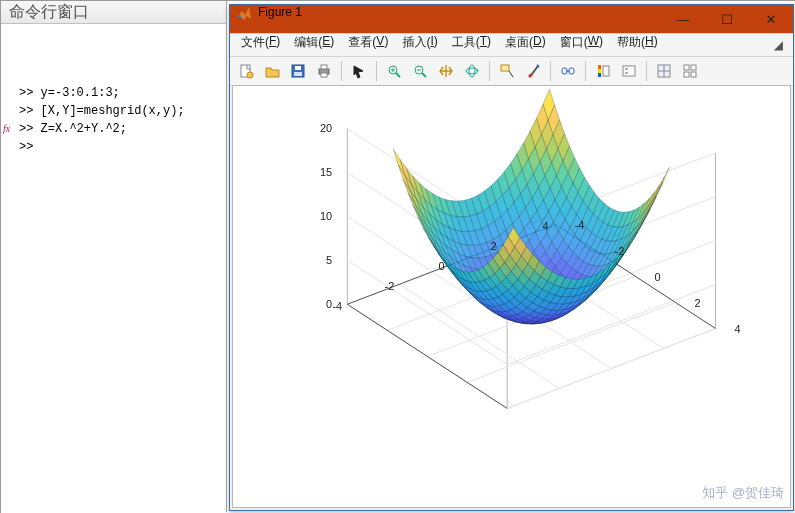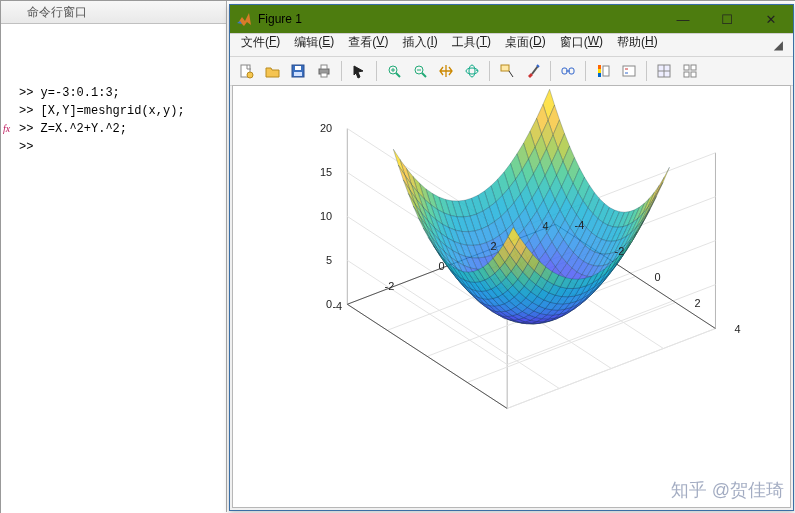--- a/index.html
+++ b/index.html
@@ -1,38 +1,38 @@
 <!DOCTYPE html>
 <html><head>
 <meta charset="utf-8">
 <style>
   html,body{margin:0;padding:0;font-family:"Microsoft YaHei",Arial,sans-serif;font-size:12px;color:#000;background:#f0f0f0}
   .app{position:relative;width:795px;height:513px;background:#fff;overflow:hidden;border:1px solid #999}
   
   .cmdw{position:absolute;left:0;top:0;width:225px;height:511px;border-right:1px solid #aaa;background:#fff}
-  .cmdw-title{height:22px;line-height:22px;padding-left:26px;font-size:12px;background:linear-gradient(#f7f7f7,#e9e9e9);border-bottom:1px solid #c0c0c0;color:#555}
+  .cmdw-title{height:22px;line-height:22px;padding-left:8px;font-size:16px;background:linear-gradient(#f7f7f7,#e9e9e9);border-bottom:1px solid #c0c0c0;color:#555}
   .cmdw-body{padding:6px 4px 4px 18px;position:relative;font-family:Consolas,"Courier New",monospace;font-size:12px;line-height:18px;color:#000;white-space:pre}
   .cmd-line{display:block}
   .fx-row{position:absolute;left:2px;font-style:italic;font-family:"Times New Roman",serif;font-size:10px;color:#be185d}
   
   .figwin{position:absolute;left:228px;top:3px;width:563px;height:505px;background:#f0f0f0;border:1px solid #3a6ea5;box-shadow:0 2px 6px rgba(0,0,0,.25)}
-  .titlebar{height:28px;background:#4d7c0f;border-bottom:1px solid #d0d0d0;display:flex;align-items:center}
+  .titlebar{height:28px;background:#c2410c;border-bottom:1px solid #d0d0d0;display:flex;align-items:flex-start}
   .titlebar .ico{width:16px;height:16px;margin:0 6px}
   .titlebar .ttl{flex:1;font-size:12px;color:#000}
   .winbtns{display:flex;height:100%}
   .winbtn{width:44px;height:100%;display:flex;align-items:center;justify-content:center;font-family:Arial;color:#222;font-size:13px}
   .menubar{height:22px;background:#f5f5f5;border-bottom:1px solid #d5d5d5;display:flex;align-items:center;padding:0 4px;font-size:12px;color:#222}
   .menuitem{padding:0 7px;height:100%;display:flex;}
   .menuitem u{text-decoration:underline}
   .menubar .more{margin-left:auto;padding-right:6px;color:#555}
   .toolbar{height:28px;background:#f5f5f5;border-bottom:1px solid #d5d5d5;display:flex;align-items:center;padding:0 4px;gap:2px}
   .tbtn{width:22px;height:22px;display:flex;align-items:center;justify-content:center;border:1px solid transparent;border-radius:2px}
   .tsep{width:1px;height:20px;background:#c8c8c8;margin:0 3px}
   .plot{position:absolute;left:2px;right:2px;top:80px;bottom:2px;background:#fff;border:1px solid #b7b7b7}
-  .watermark{position:absolute;right:12px;bottom:12px;font-size:18px;color:rgba(50,70,120,.45);font-family:Arial}
+  .watermark{position:absolute;right:12px;bottom:12px;font-size:13px;color:rgba(50,70,120,.45);font-family:Arial}
   svg{display:block}
 </style>
 </head>
 <body>
 
 <div class="app">
 
   <div class="cmdw">
     <div class="cmdw-title">命令行窗口</div>
     <div class="cmdw-body">

